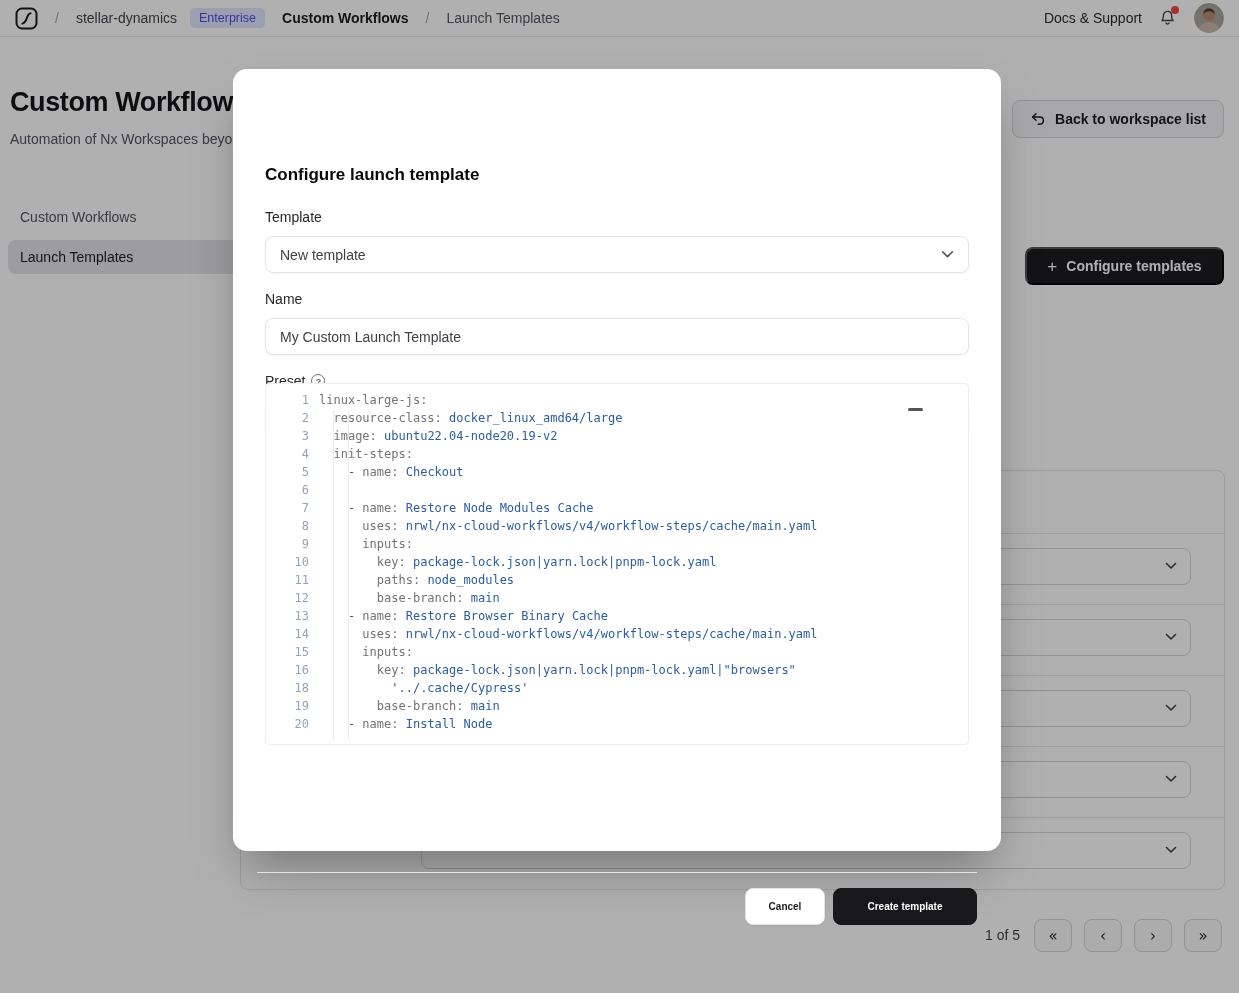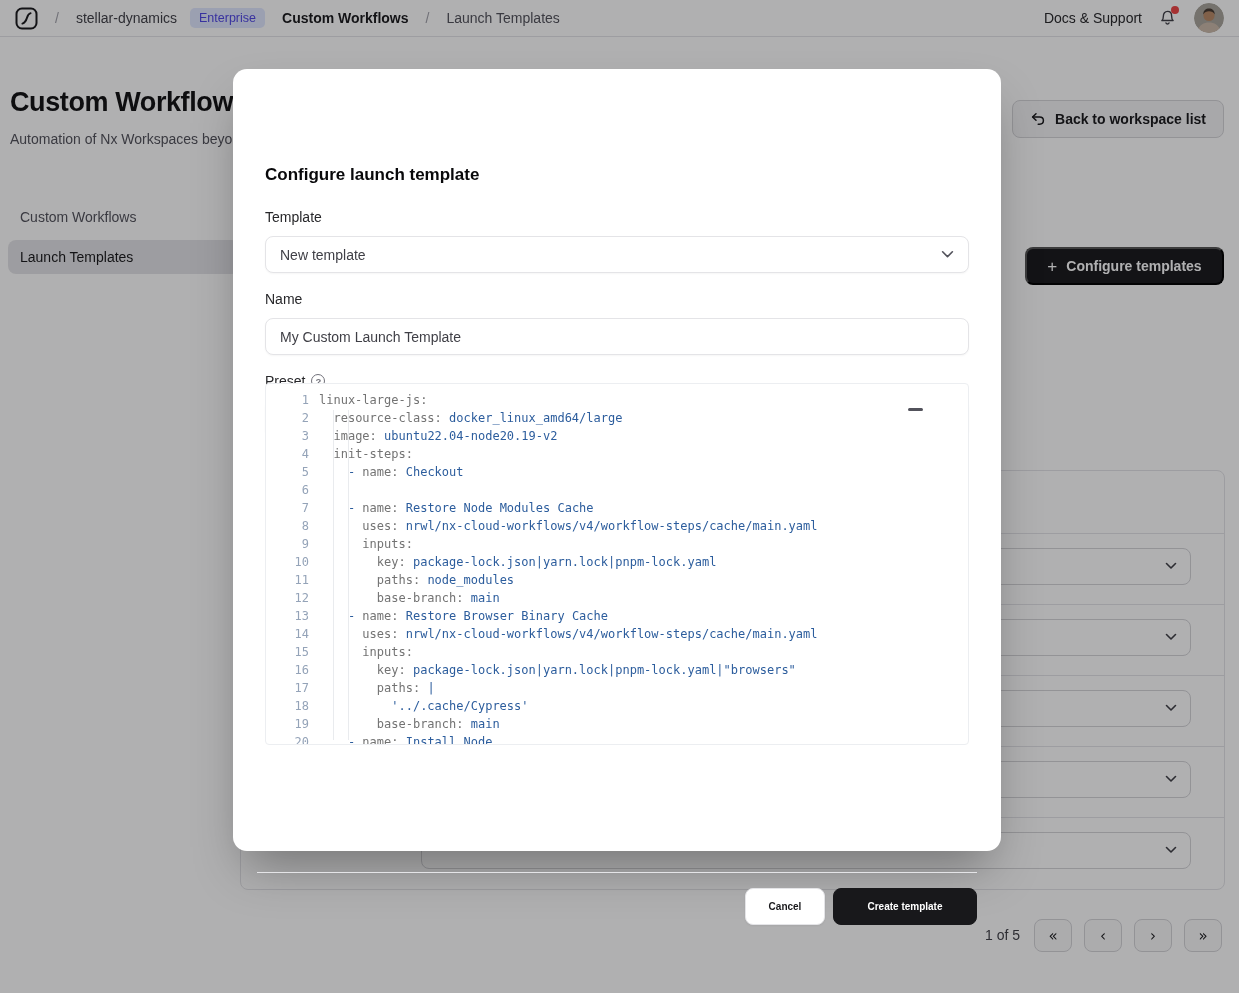--- a/index.html
+++ b/index.html
@@ -276,21 +276,20 @@
           <div class="cl"><span class="ln">7</span><span class="lc"><span class="tok-w">    </span><span class="tok-d">- </span><span class="tok-k">name:</span><span class="tok-v"> Restore Node Modules Cache</span></span></div>
           <div class="cl"><span class="ln">8</span><span class="lc"><span class="tok-w">      </span><span class="tok-k">uses:</span><span class="tok-v"> nrwl/nx-cloud-workflows/v4/workflow-steps/cache/main.yaml</span></span></div>
           <div class="cl"><span class="ln">9</span><span class="lc"><span class="tok-w">      </span><span class="tok-k">inputs:</span></span></div>
           <div class="cl"><span class="ln">10</span><span class="lc"><span class="tok-w">        </span><span class="tok-k">key:</span><span class="tok-v"> package-lock.json|yarn.lock|pnpm-lock.yaml</span></span></div>
           <div class="cl"><span class="ln">11</span><span class="lc"><span class="tok-w">        </span><span class="tok-k">paths:</span><span class="tok-v"> node_modules</span></span></div>
           <div class="cl"><span class="ln">12</span><span class="lc"><span class="tok-w">        </span><span class="tok-k">base-branch:</span><span class="tok-v"> main</span></span></div>
           <div class="cl"><span class="ln">13</span><span class="lc"><span class="tok-w">    </span><span class="tok-d">- </span><span class="tok-k">name:</span><span class="tok-v"> Restore Browser Binary Cache</span></span></div>
           <div class="cl"><span class="ln">14</span><span class="lc"><span class="tok-w">      </span><span class="tok-k">uses:</span><span class="tok-v"> nrwl/nx-cloud-workflows/v4/workflow-steps/cache/main.yaml</span></span></div>
           <div class="cl"><span class="ln">15</span><span class="lc"><span class="tok-w">      </span><span class="tok-k">inputs:</span></span></div>
           <div class="cl"><span class="ln">16</span><span class="lc"><span class="tok-w">        </span><span class="tok-k">key:</span><span class="tok-v"> package-lock.json|yarn.lock|pnpm-lock.yaml|"browsers"</span></span></div>
-          <div class="cl"><span class="ln">17</span><span class="lc"><span class="tok-w">        </span><span class="tok-k">paths:</span><span class="tok-v"> |</span></span></div>
           <div class="cl"><span class="ln">18</span><span class="lc"><span class="tok-w">          </span><span class="tok-v">'../.cache/Cypress'</span></span></div>
           <div class="cl"><span class="ln">19</span><span class="lc"><span class="tok-w">        </span><span class="tok-k">base-branch:</span><span class="tok-v"> main</span></span></div>
           <div class="cl"><span class="ln">20</span><span class="lc"><span class="tok-w">    </span><span class="tok-d">- </span><span class="tok-k">name:</span><span class="tok-v"> Install Node</span></span></div>
         </div>
     </div>
     <div class="hscroll-thumb"></div>
 
     <div class="modal-divider"></div>
     <button class="btn btn-cancel">Cancel</button>
     <button class="btn btn-create">Create template</button>

